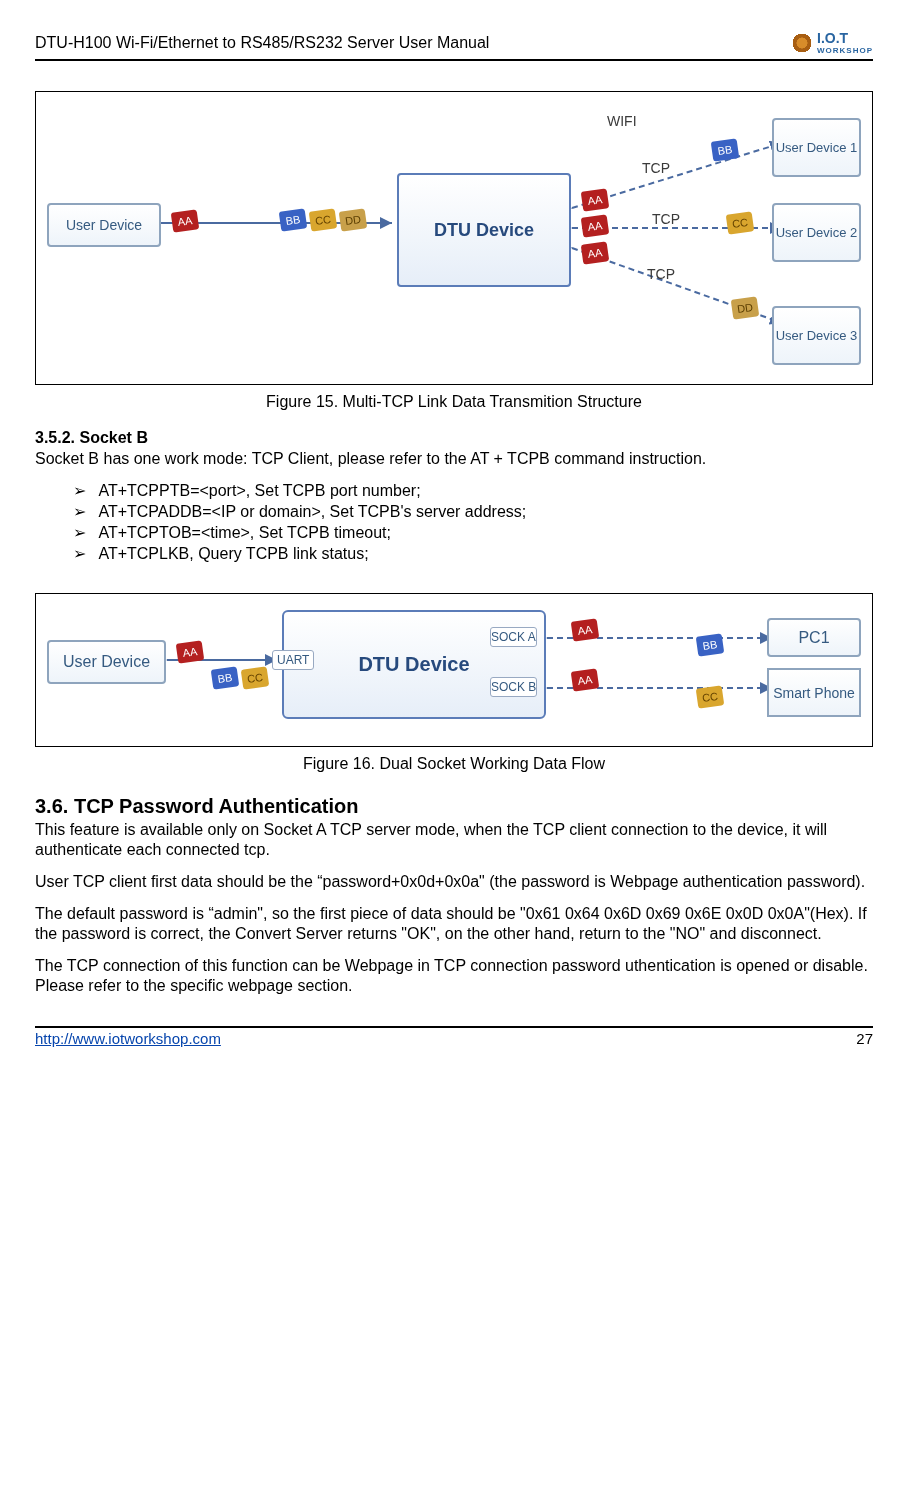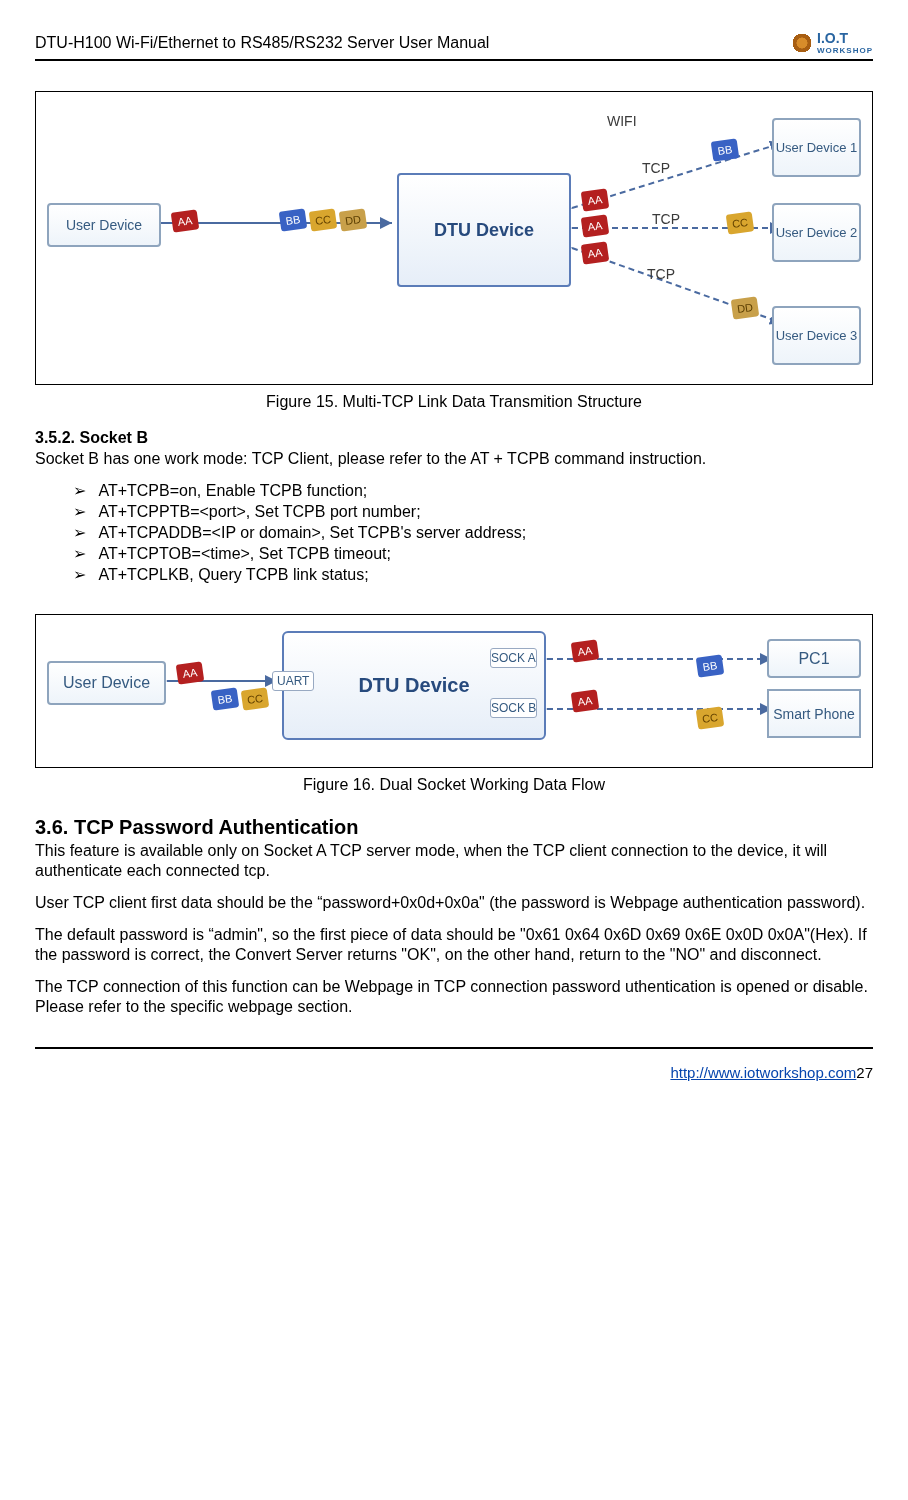--- a/index.html
+++ b/index.html
@@ -97,22 +97,22 @@
 
   h3.sec-num { font-size:16px;font-weight:bold;margin:4px 0 2px 0;}
   h2.sec-big { font-size:20px;font-weight:bold;margin:22px 0 2px 0;}
   p{margin:2px 0 12px 0;font-size:16px;line-height:1.25;}
   ul.cmds{margin:4px 0 14px 38px;padding:0;}
   ul.cmds li{list-style:none;margin:2px 0;font-size:16px;}
   ul.cmds li::before{content:"➢";margin-right:12px;}
 
   .footer{
     border-top:2px solid #000;
-    margin-top:30px;padding-top:15px;
-    display:flex;justify-content:flex-end;
+    margin-top:30px;padding-top:2px;
+    display:flex;justify-content:space-between;
     font-size:15px;
   }
   .footer a{color:#0645ad;text-decoration:underline;}
   svg.connector{position:absolute;top:0;left:0;pointer-events:none;}
 </style>
 </head>
 <body>
 
 <div class="page">
 
@@ -162,21 +162,20 @@
       <span class="lbl" style="left:600px;top:62px;">TCP</span>
       <span class="lbl" style="left:610px;top:113px;">TCP</span>
       <span class="lbl" style="left:605px;top:168px;">TCP</span>
     </div>
   </div>
   <div class="fig-caption">Figure 15.    Multi-TCP Link Data Transmition Structure</div>
 
   <h3 class="sec-num">3.5.2.    Socket B</h3>
   <p>Socket B has one work mode: TCP Client, please refer to the AT + TCPB command instruction.</p>
   <ul class="cmds">
-    <li>AT+TCPB=on,            Enable TCPB function;</li>
     <li>AT+TCPPTB=&lt;port&gt;, Set TCPB port number;</li>
     <li>AT+TCPADDB=&lt;IP or domain&gt;, Set TCPB's server address;</li>
     <li>AT+TCPTOB=&lt;time&gt;,   Set TCPB timeout;</li>
     <li>AT+TCPLKB,        Query TCPB link status;</li>
   </ul>
 
   <div class="figure-box">
     <div class="diag2">
       <svg class="connector" width="860" height="140">
         <defs>

